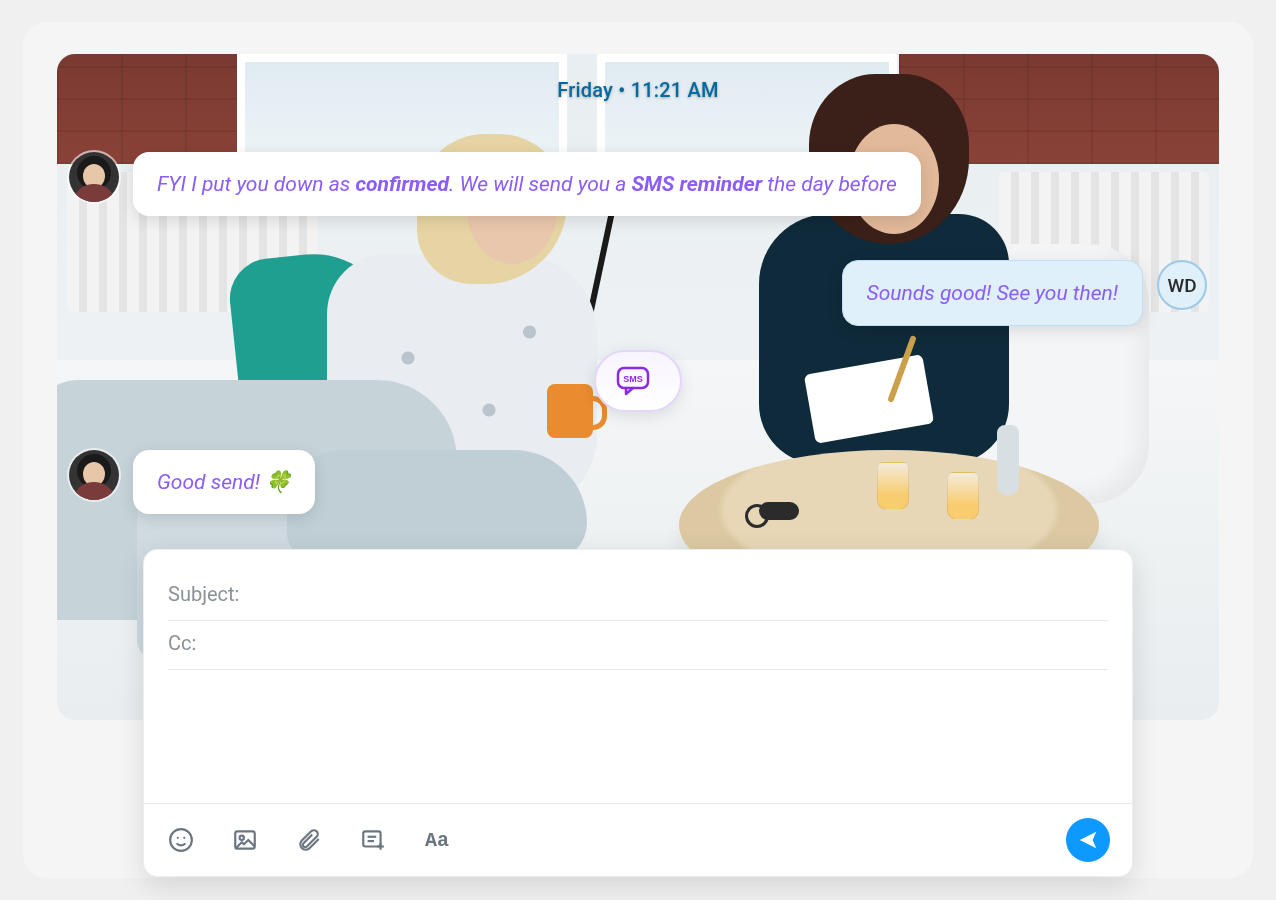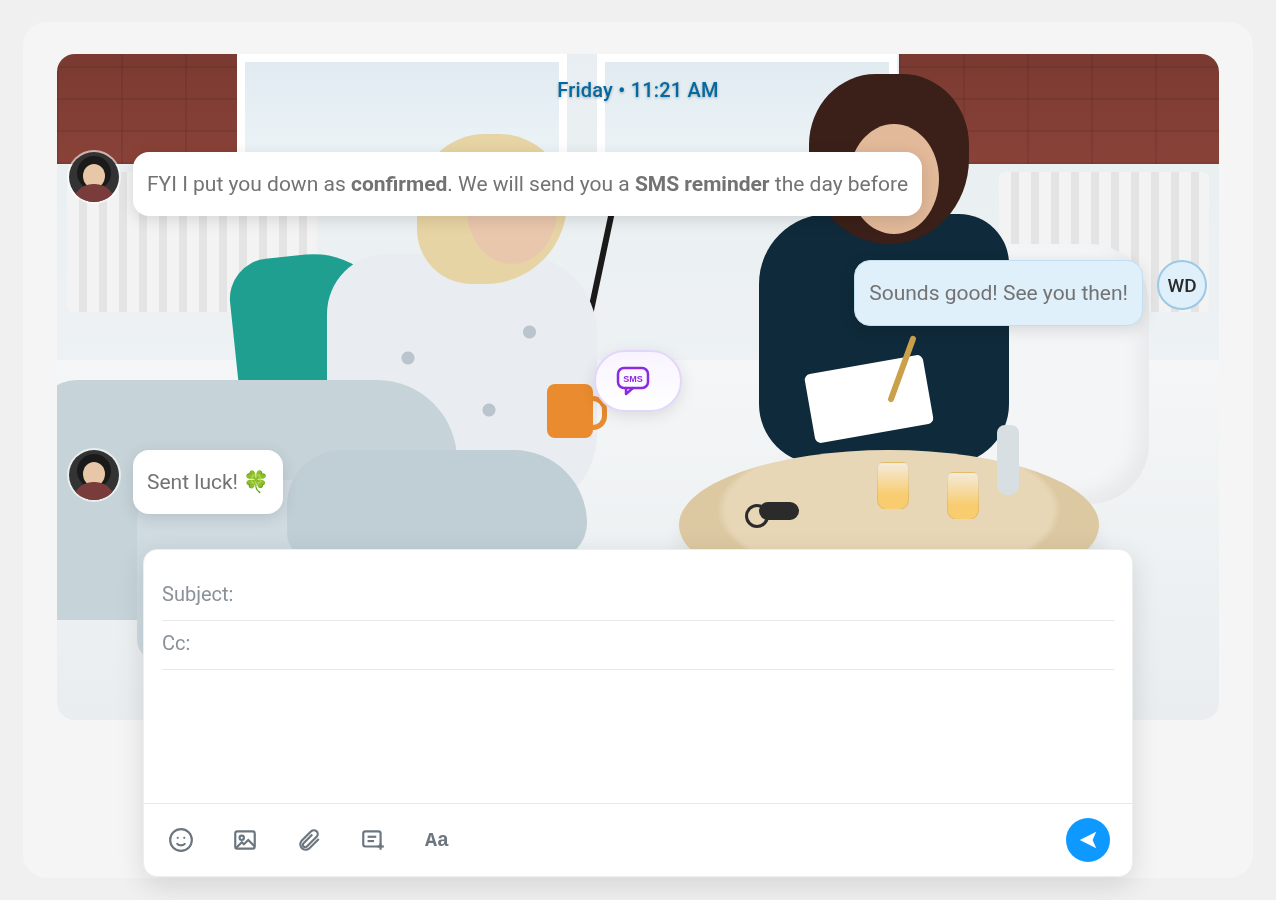--- a/index.html
+++ b/index.html
@@ -147,24 +147,25 @@
   .avatar .af{position:absolute;left:14px;top:12px;width:22px;height:24px;background:#e8c6a8;border-radius:50%;}
   .avatar .ab{position:absolute;left:4px;bottom:-8px;width:42px;height:26px;background:#7a3b3b;border-radius:20px 20px 0 0;}
 
   .row {
     position:absolute; display:flex; align-items:flex-start; gap:14px;
   }
   .row.left { left:12px; }
   .row.right { right:12px; flex-direction:row-reverse; }
 
   .bubble {
-    background:#fff; border-radius:16px; padding:18px 14px;
-    font-size:21px; color:#737373; line-height:1.35;
+    background:#fff; border-radius:16px; padding:18px 24px;
+    font-size:21px; color:#8b5cf6; line-height:1.35;
     box-shadow:0 4px 16px rgba(0,0,0,0.12);
     max-width:840px;
+    font-style:italic;
   }
   .bubble.blue {
     background:#dff0fb; border:1px solid #bfe0f4;margin-left:32px;
   }
   .initials {
     width:50px;height:50px;border-radius:50%;flex:0 0 50px;
     background:#dff0fb;border:2px solid #9cc9e6;
     display:flex;align-items:center;justify-content:center;
     font-size:19px;font-weight:500;color:#2a2a2a;
   }
@@ -186,21 +187,21 @@
 
   
   .composer {
     position:absolute; left:86px; right:86px; top:495px;
     background:#fff; border-radius:14px;
     box-shadow:0 8px 28px rgba(0,0,0,0.12);
     border:1px solid #eceef0;
     display:flex; flex-direction:column;
     height:328px;
   }
-  .composer .fields{padding:22px 18px 10px;}
+  .composer .fields{padding:22px 24px 10px;}
   .field-row{
     display:flex; align-items:center; gap:8px;
     border-bottom:1px solid #e6e8ea; padding:10px 0 14px;
     color:#8a9199; font-size:20px;
   }
   .field-row input{
     flex:1; border:none; outline:none; font-size:20px; color:#2a2a2a;
     background:transparent;
   }
   .composer .body{flex:1;}
@@ -293,21 +294,21 @@
       </span>
     </div>
 
     <div class="row left" style="top:396px;">
       <div class="avatar">
         <div class="ah"></div>
           <div class="af"></div>
           <div class="ab"></div>
       </div>
       <div class="bubble">
-        <span>Sent luck! 🍀</span>
+        <span>Good send! 🍀</span>
       </div>
     </div>
 
     <div class="composer">
       <div class="fields">
         <div class="field-row">
           <span>Subject:</span>
           <input type="text" value="" style="">
         </div>
         <div class="field-row">

